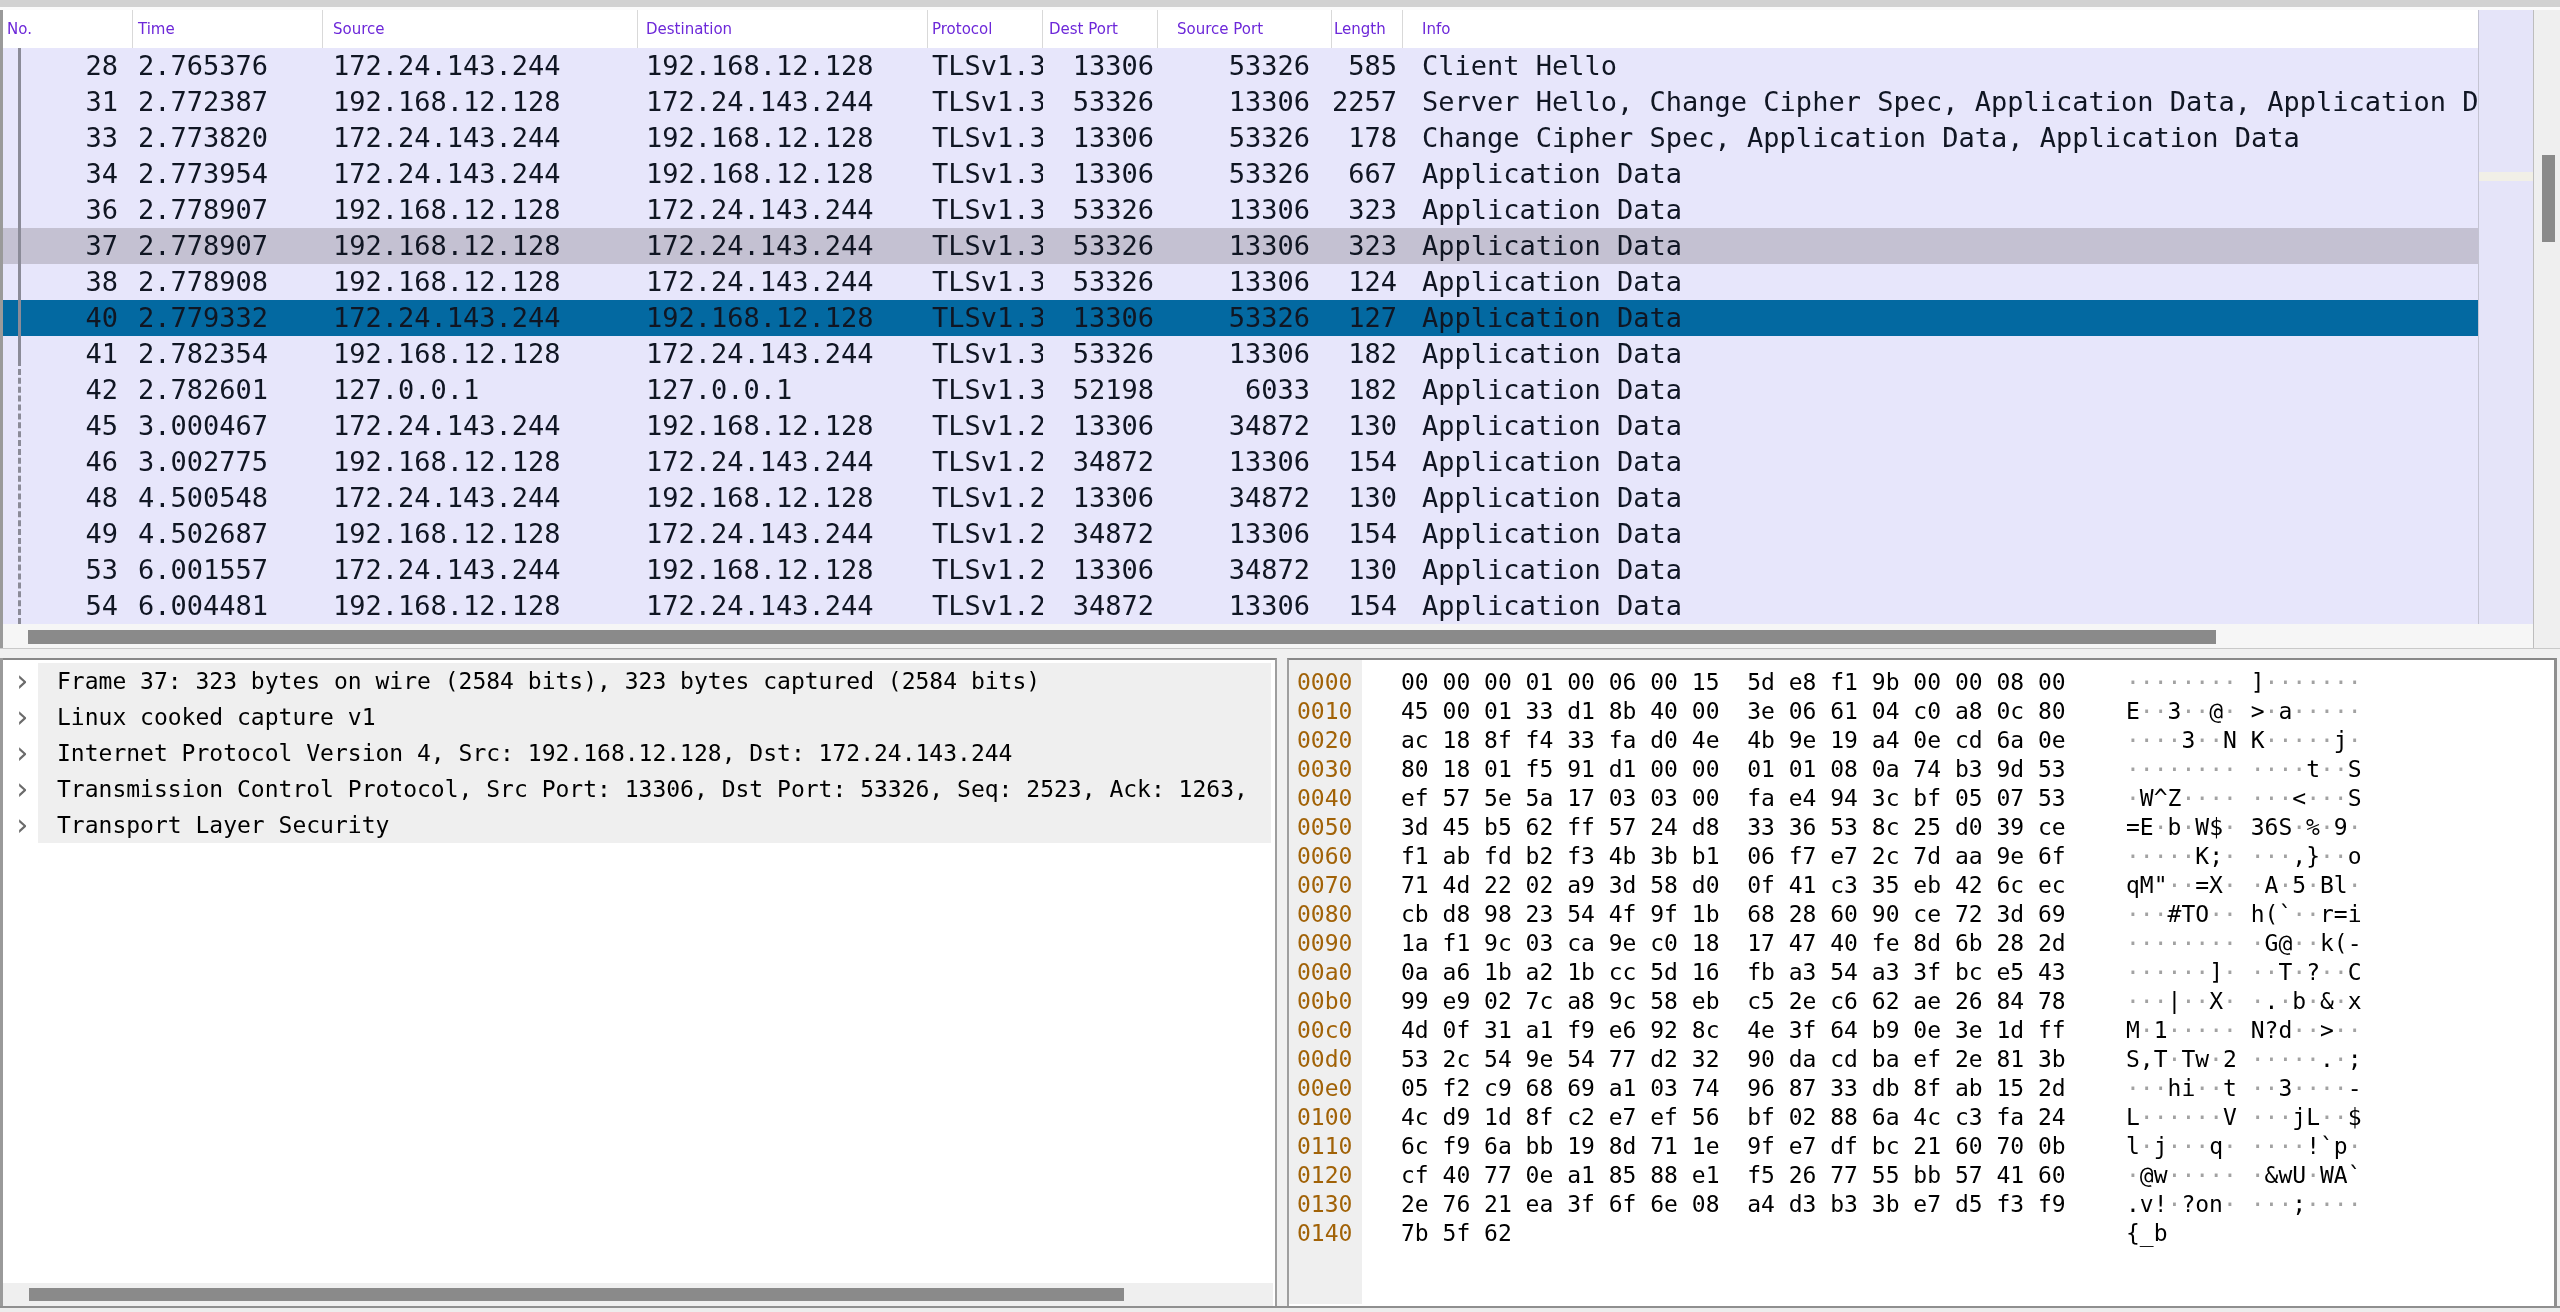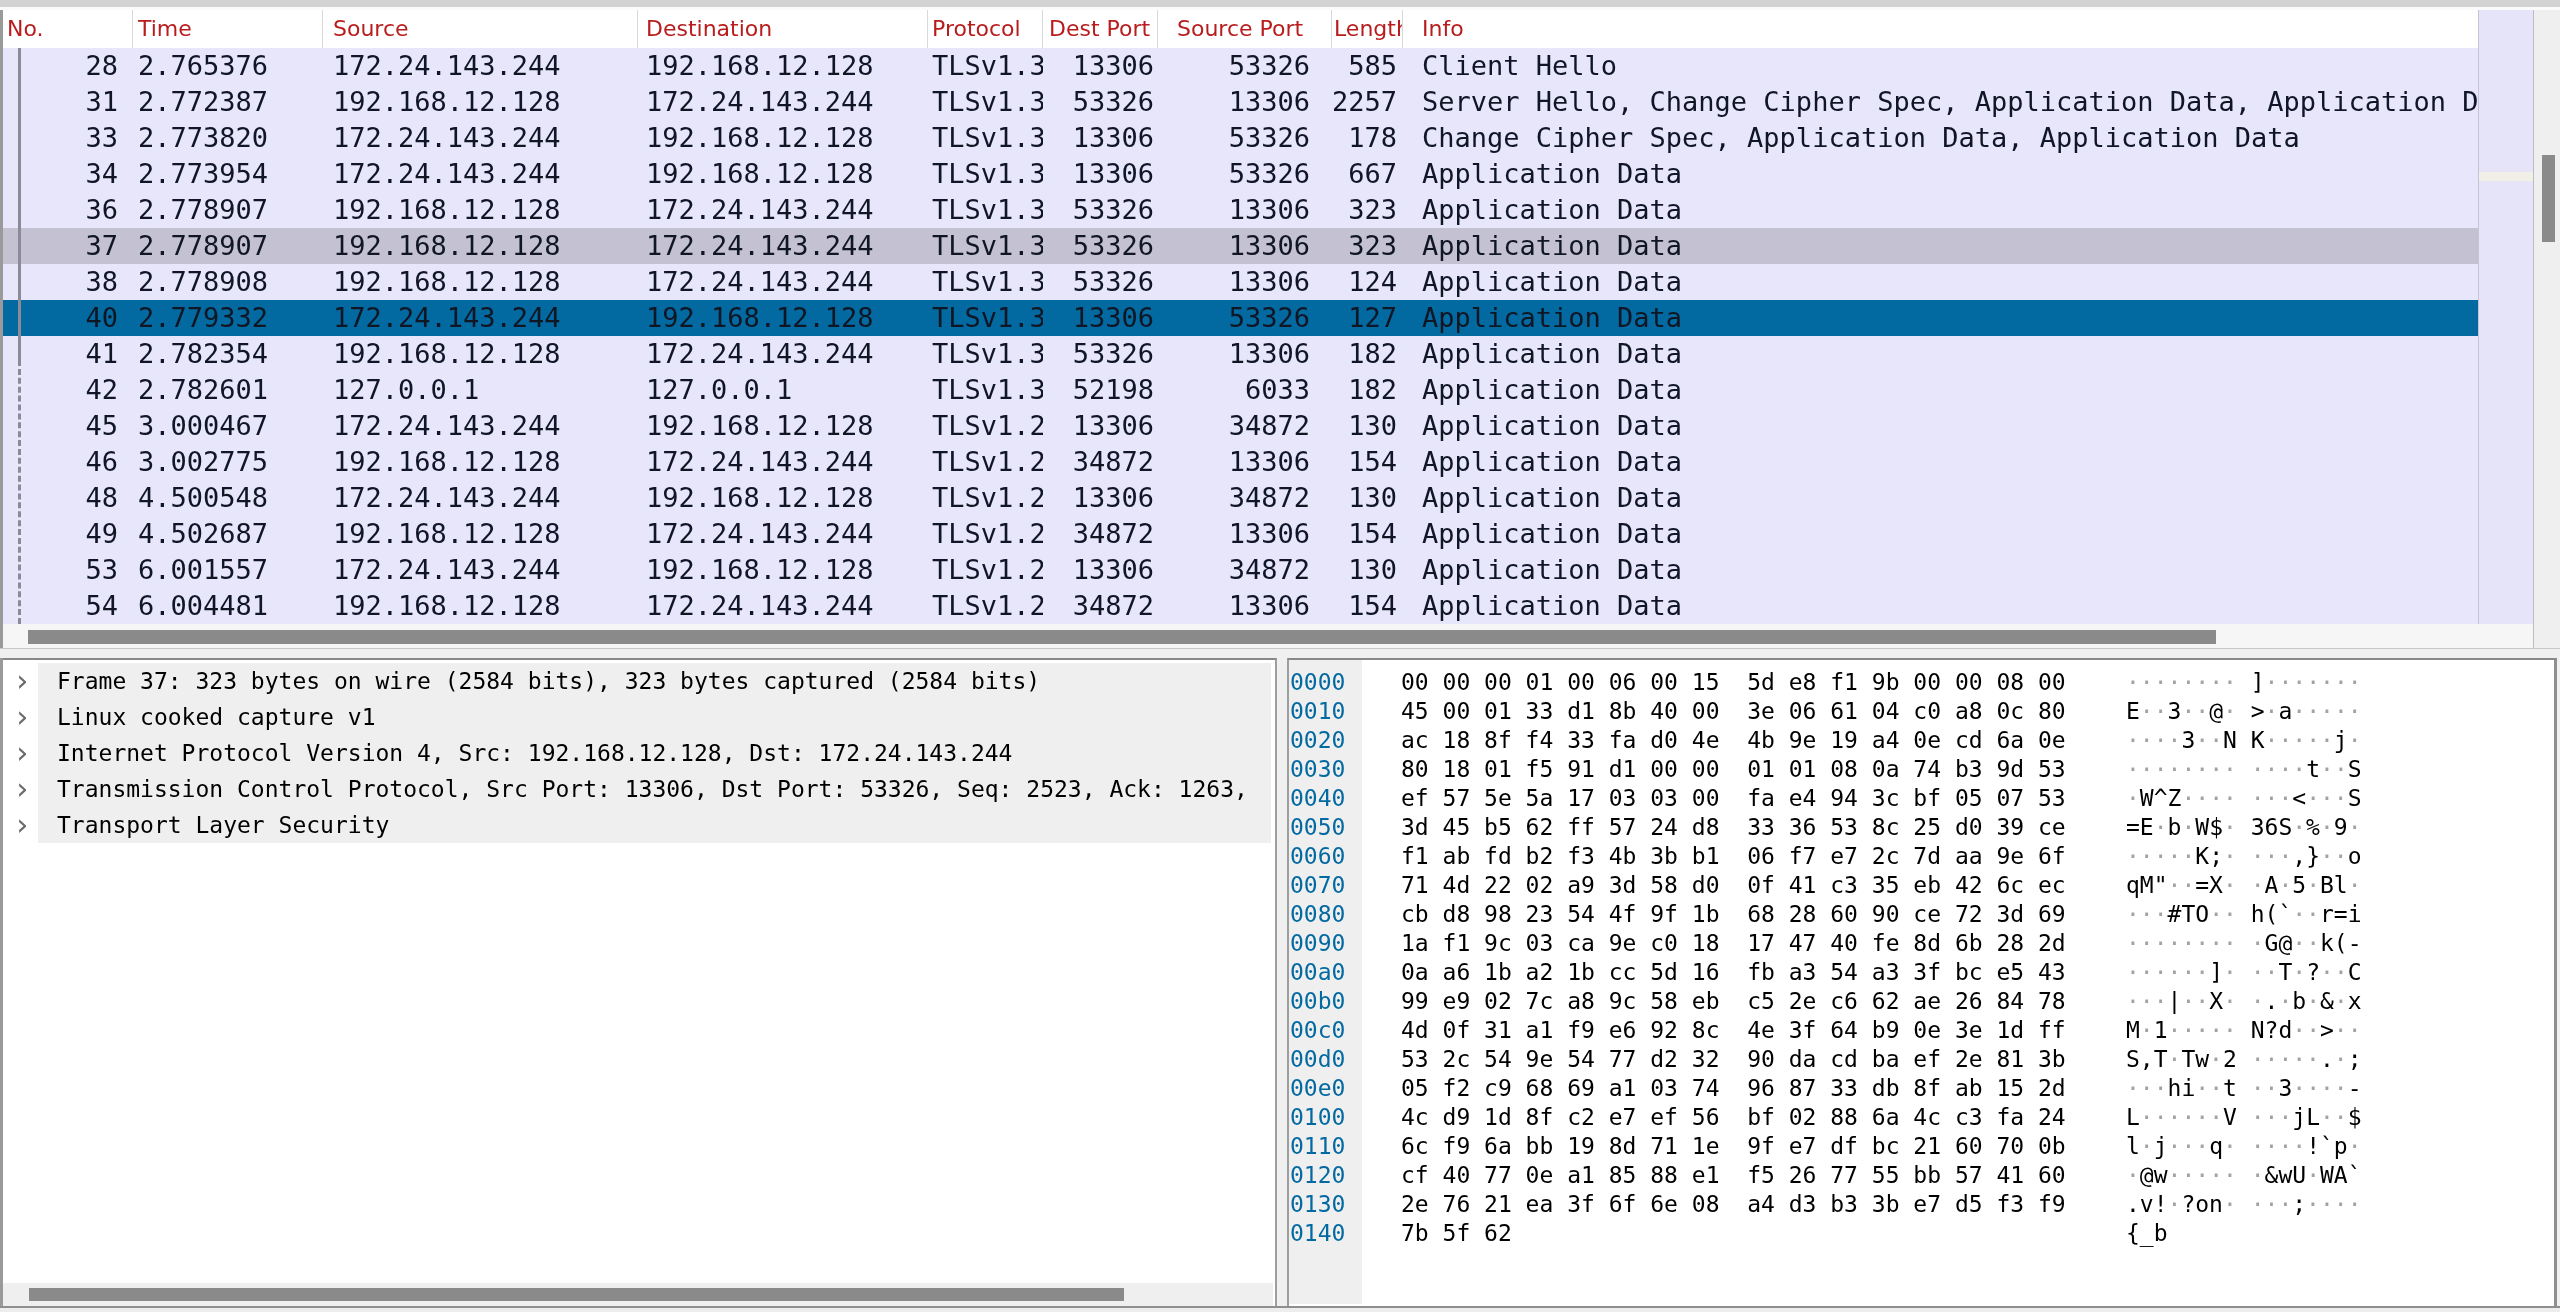--- a/index.html
+++ b/index.html
@@ -10,21 +10,21 @@
   }
   .mono{font-family:"DejaVu Sans Mono","Liberation Mono",monospace;}
 
   
   .top-strip{position:absolute;left:0;top:0;width:2560px;height:7px;background:#d2d2d2;border-bottom:3px solid #fbfbfb;}
   .left-border{position:absolute;left:0;top:10px;width:3px;height:1296px;background:#9a9a9a;}
   .bottom-strip{position:absolute;left:0;top:1306px;width:2560px;height:6px;background:#ededed;border-top:2px solid #8f8f8f;box-sizing:border-box;}
 
   
   .packet-pane{position:absolute;left:3px;top:10px;width:2557px;height:638px;background:#fff;}
-  .pl-header{position:absolute;left:0;top:0;width:2475px;height:38px;background:#ffffff;display:flex;color:#b91c1c;font-size:22px;line-height:38px;}
+  .pl-header{position:absolute;left:0;top:0;width:2475px;height:38px;background:#ffffff;display:flex;color:#6d28d9;font-size:15px;line-height:38px;}
   .pl-header .hc{box-sizing:border-box;border-right:1px solid #d9d9d9;white-space:nowrap;overflow:hidden;}
   .hc-no{width:130px;padding-left:4px}
   .hc-time{width:190px;padding-left:5px}
   .hc-src{width:315px;padding-left:10px}
   .hc-dst{width:290px;padding-left:8px}
   .hc-proto{width:115px;padding-left:4px}
   .hc-dport{width:115px;padding-left:6px}
   .hc-sport{width:174px;padding-left:19px}
   .hc-len{width:71px;padding-left:2px}
   .hc-info{flex:1;padding-left:19px;border-right:none !important;}
@@ -67,21 +67,21 @@
   .drow .dtext{flex:1;background:#efefef;padding-left:19px;margin-right:4px;white-space:pre;overflow:hidden;}
   .d-hscroll{position:absolute;left:0;top:623px;width:1270px;height:23px;background:#efefef;}
   .d-hthumb{position:absolute;left:26px;top:5px;width:1095px;height:13px;background:#8a8a8a;}
 
   
   .hex-pane{position:absolute;left:1287px;top:658px;width:1270px;height:648px;background:#fff;
     border-top:2px solid #888;border-left:2px solid #9e9e9e;border-right:3px solid #8f8f8f;box-sizing:border-box;}
   .hex-gutter{position:absolute;left:0;top:0;width:73px;height:644px;background:#efefef;}
   .hrows{position:absolute;left:0;top:8px;width:100%;}
   .hrow{display:flex;height:29px;line-height:29px;font-size:23px;color:#000;white-space:pre;}
-  .hoff{width:64px;padding-left:1px;color:#0369a1;box-sizing:border-box;}
+  .hoff{width:64px;padding-left:8px;color:#a16207;box-sizing:border-box;}
   .hhex{width:665px;margin-left:48px;overflow:hidden;}
   .hascii{margin-left:60px;}
   .dim{color:#a2a2a2;}
 </style>
 </head>
 <body>
 
 <div class="top-strip"></div>
 <div class="left-border"></div>
 <div class="bottom-strip"></div>

